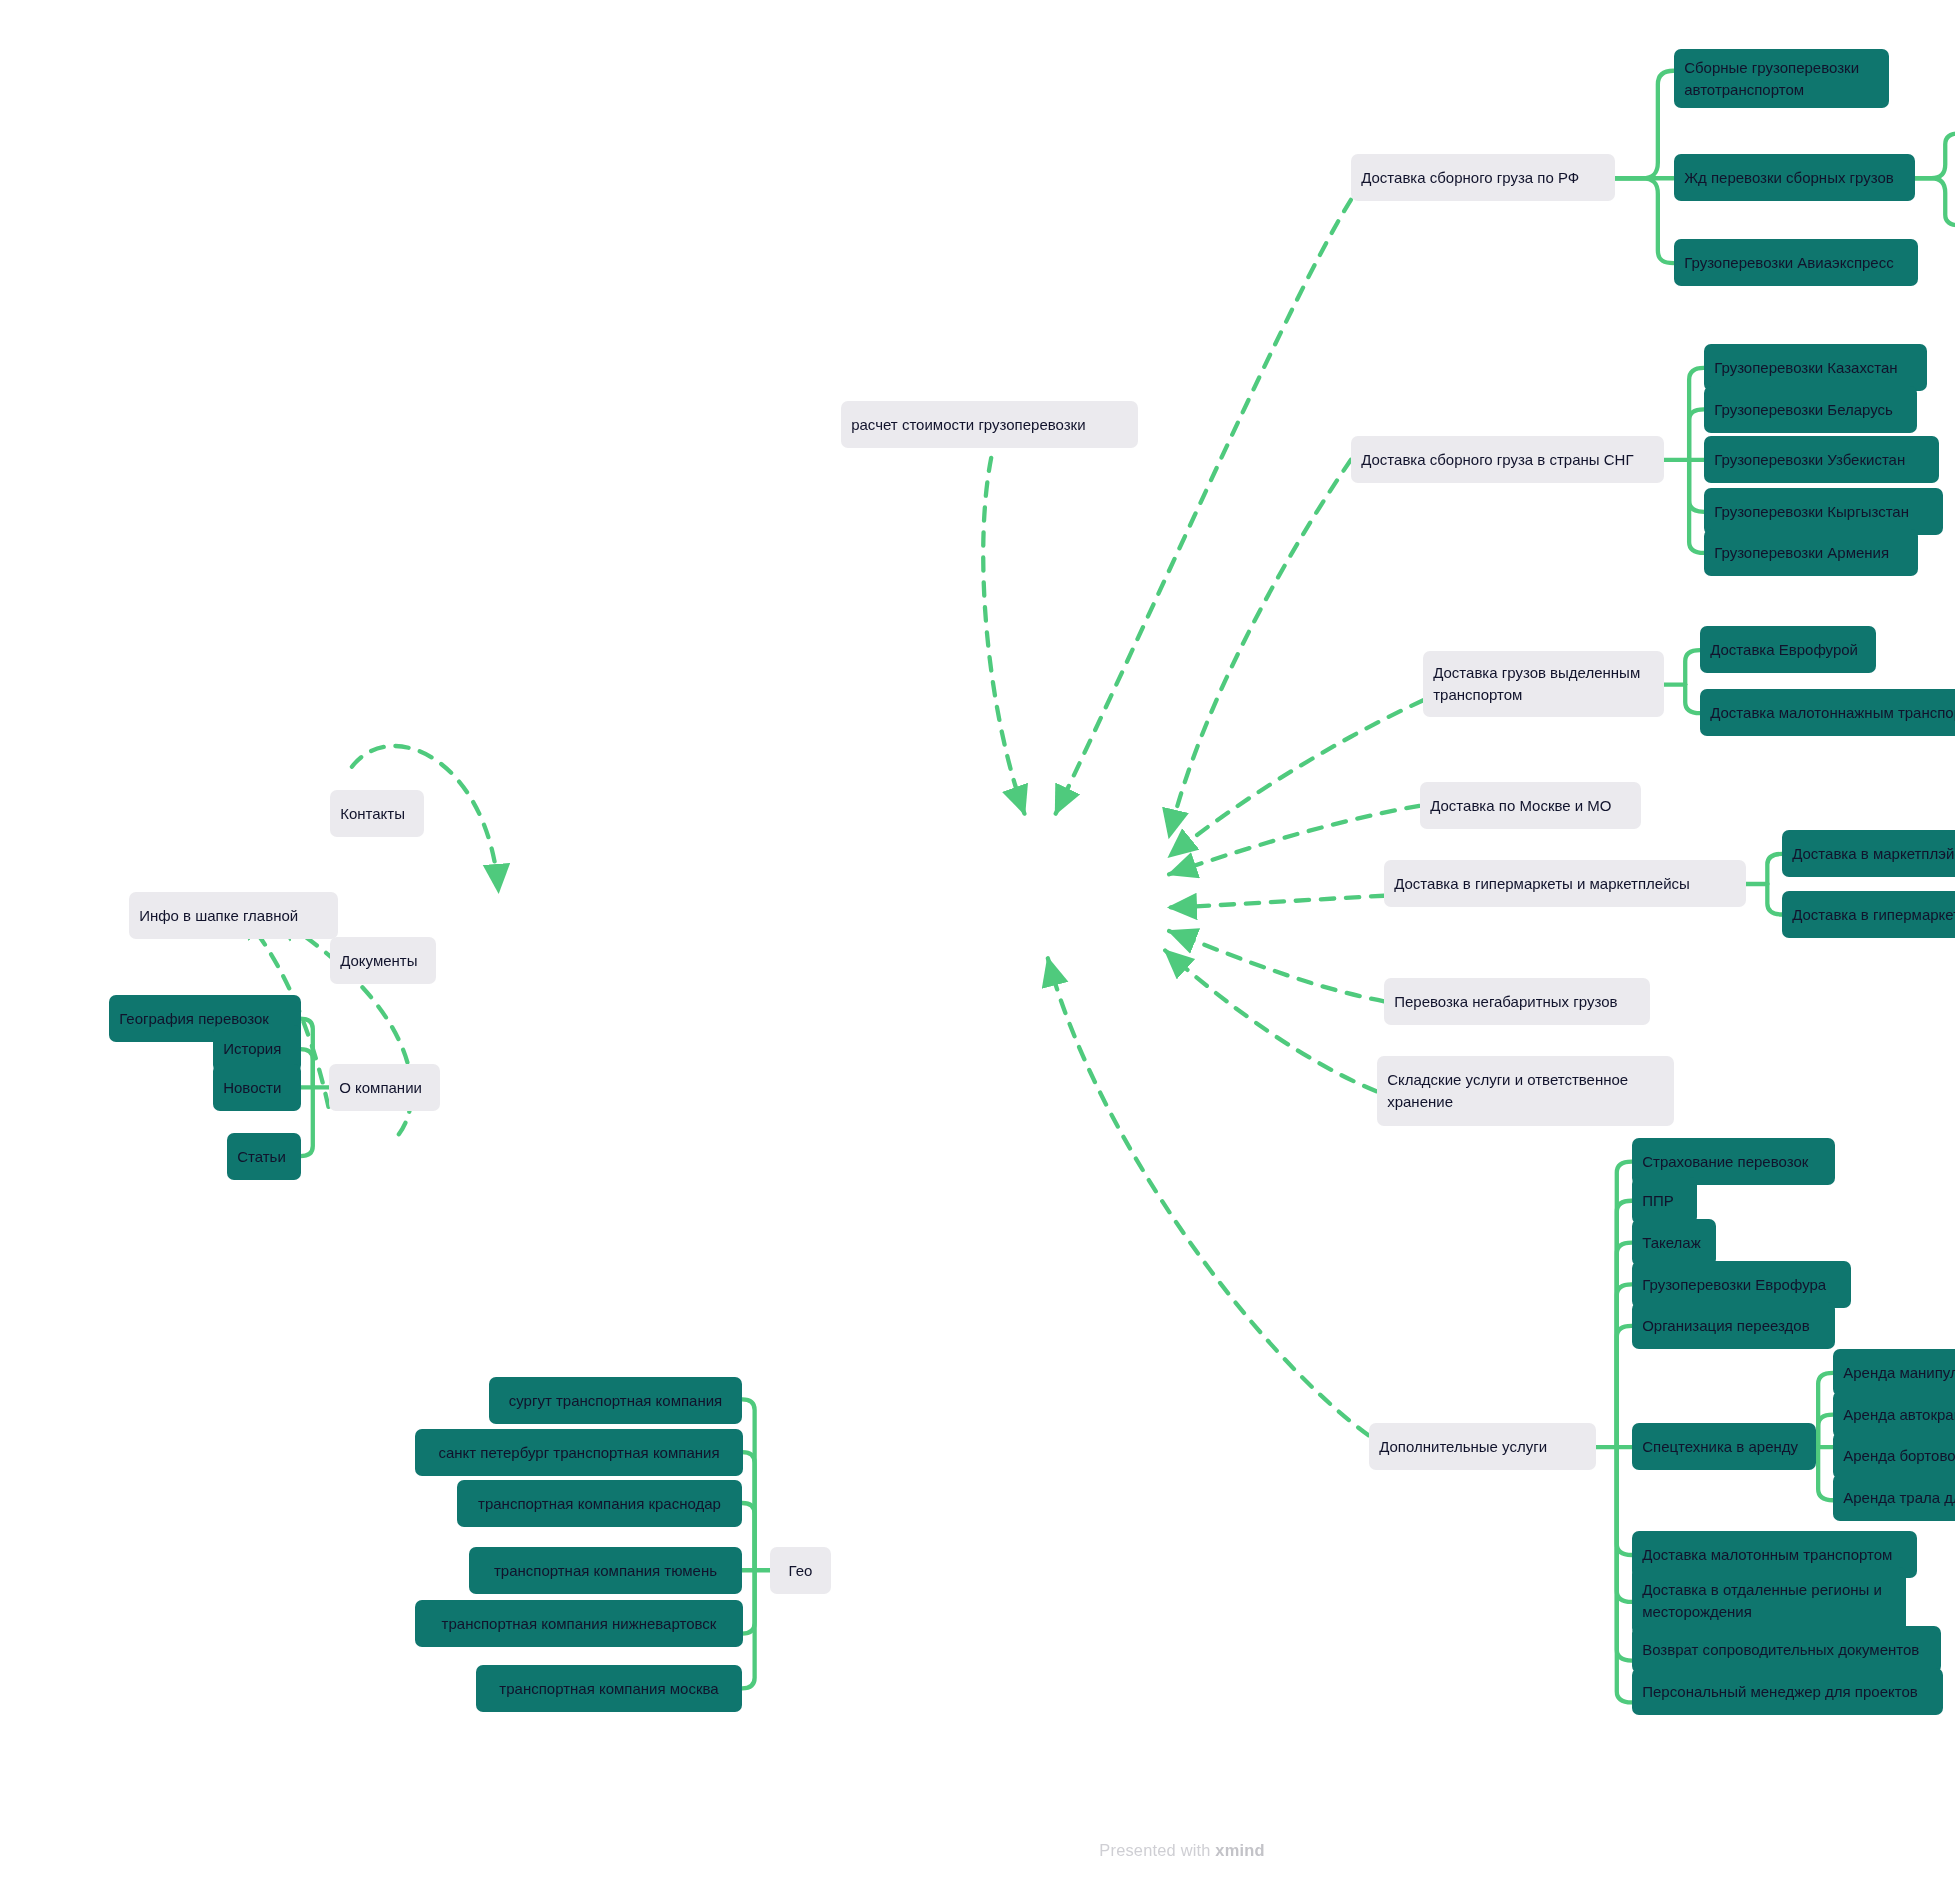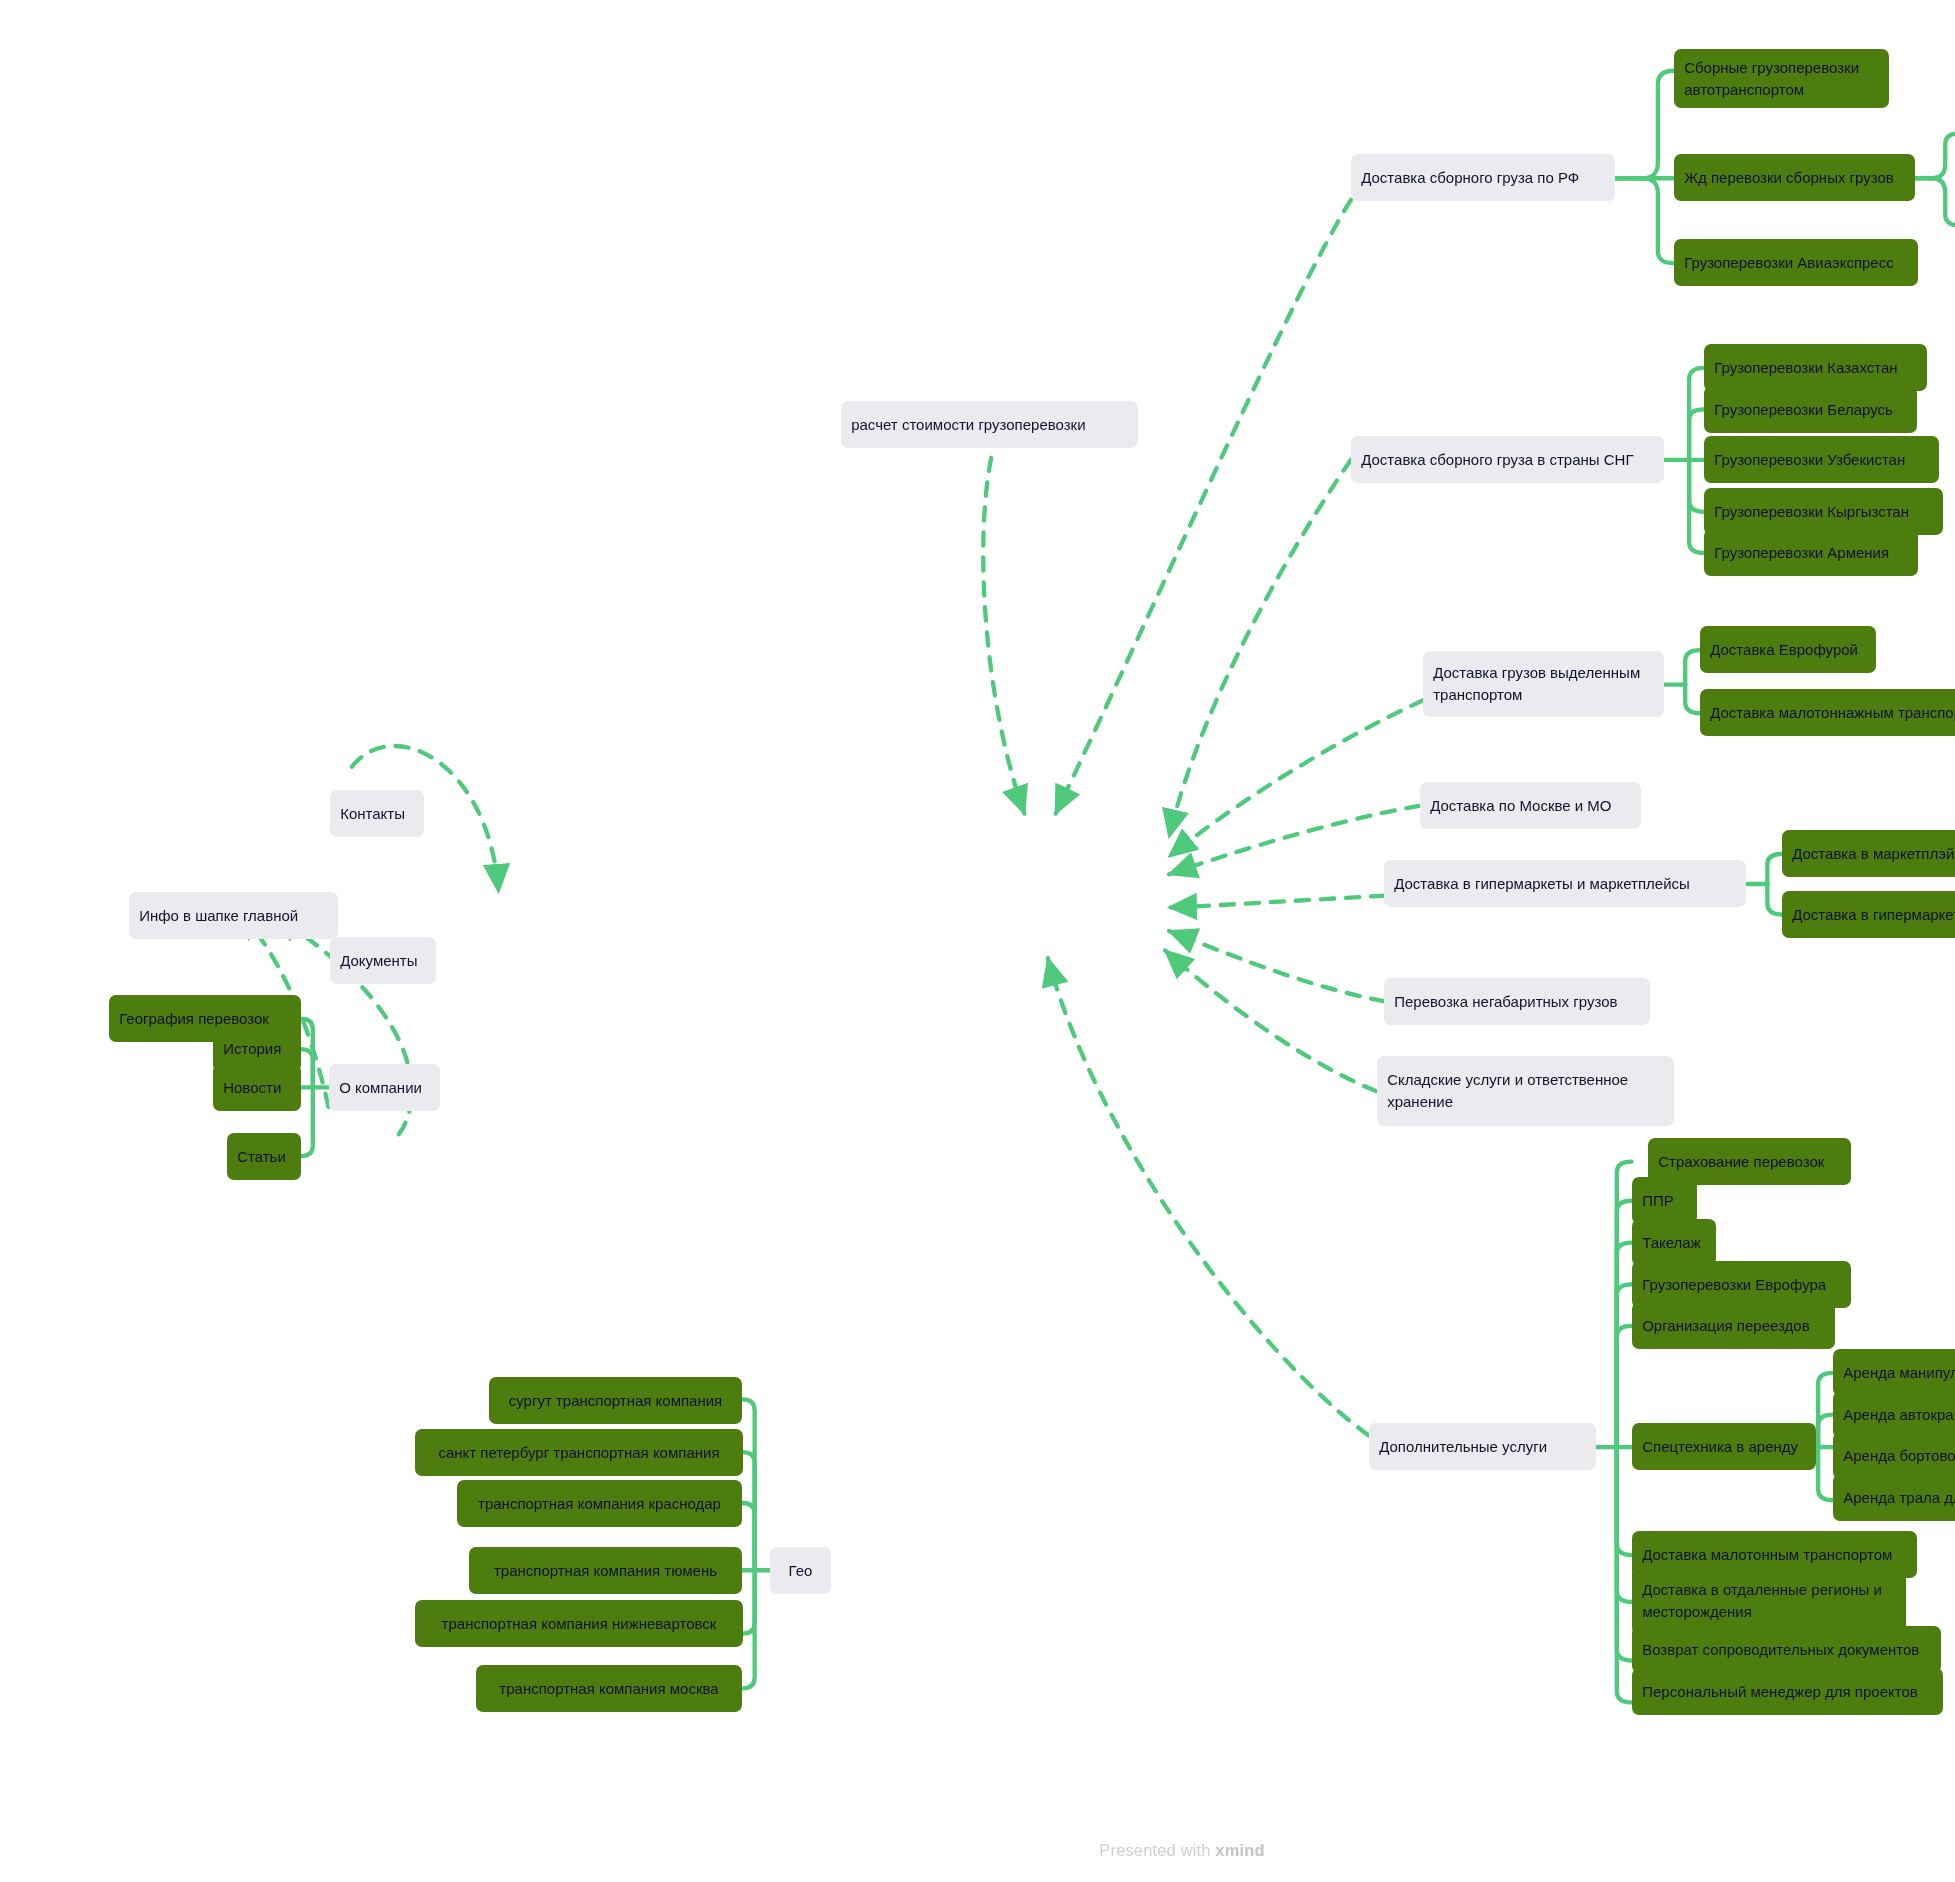--- a/index.html
+++ b/index.html
@@ -4,21 +4,21 @@
 <style>
   html,body{margin:0;padding:0;background:#ffffff;}
   body{width:2364px;height:1883px;position:relative;overflow:hidden;
        font-family:"Liberation Sans","DejaVu Sans",sans-serif;color:#11132c;}
   #canvas{position:absolute;inset:0;width:2364px;height:1883px;}
   svg.links{position:absolute;left:0;top:0;width:2364px;height:1883px;pointer-events:none;}
   .node{position:absolute;box-sizing:border-box;display:flex;align-items:center;
         border-radius:7px;padding:5.5px 10.2px;line-height:1.45;}
   .node span{display:block;width:100%;}
   .grey{background:#ebeaee;}
-  .green{background:#4d7c0f;}
+  .green{background:#0f766e;}
   .root{background:#4fca7d;border-radius:10.2px;justify-content:center;text-align:center;
         font-size:24px;color:#10112b;}
   .fs38{font-size:15px;}
   .center{justify-content:center;text-align:center;}
   .footer{position:absolute;left:0;right:0;bottom:23.5px;text-align:center;
           font-size:16.4px;color:#cfcfd4;letter-spacing:0.2px;}
   .footer b{color:#c3c3c8;font-weight:bold;}
 </style>
 </head>
 <body>
@@ -169,21 +169,21 @@
     <span>Перевозка негабаритных грузов</span>
   </div>
 
   <div class="node grey fs38" style="left:1377px;top:1056px;width:297px;height:70px;">
     <span>Складские услуги и ответственное хранение</span>
   </div>
 
   <div class="node grey fs38" style="left:1369px;top:1423px;width:227px;height:47px;">
     <span>Дополнительные услуги</span>
   </div>
-  <div class="node green fs38" style="left:1632px;top:1138px;width:203px;height:47px;margin-left:16px;">
+  <div class="node green fs38" style="left:1632px;top:1138px;width:203px;height:47px;">
     <span>Страхование перевозок</span>
   </div>
   <div class="node green fs38" style="left:1632px;top:1177px;width:65px;height:47px;">
     <span>ППР</span>
   </div>
   <div class="node green fs38" style="left:1632px;top:1219px;width:84px;height:47px;">
     <span>Такелаж</span>
   </div>
   <div class="node green fs38" style="left:1632px;top:1261px;width:219px;height:47px;">
     <span>Грузоперевозки Еврофура</span>

